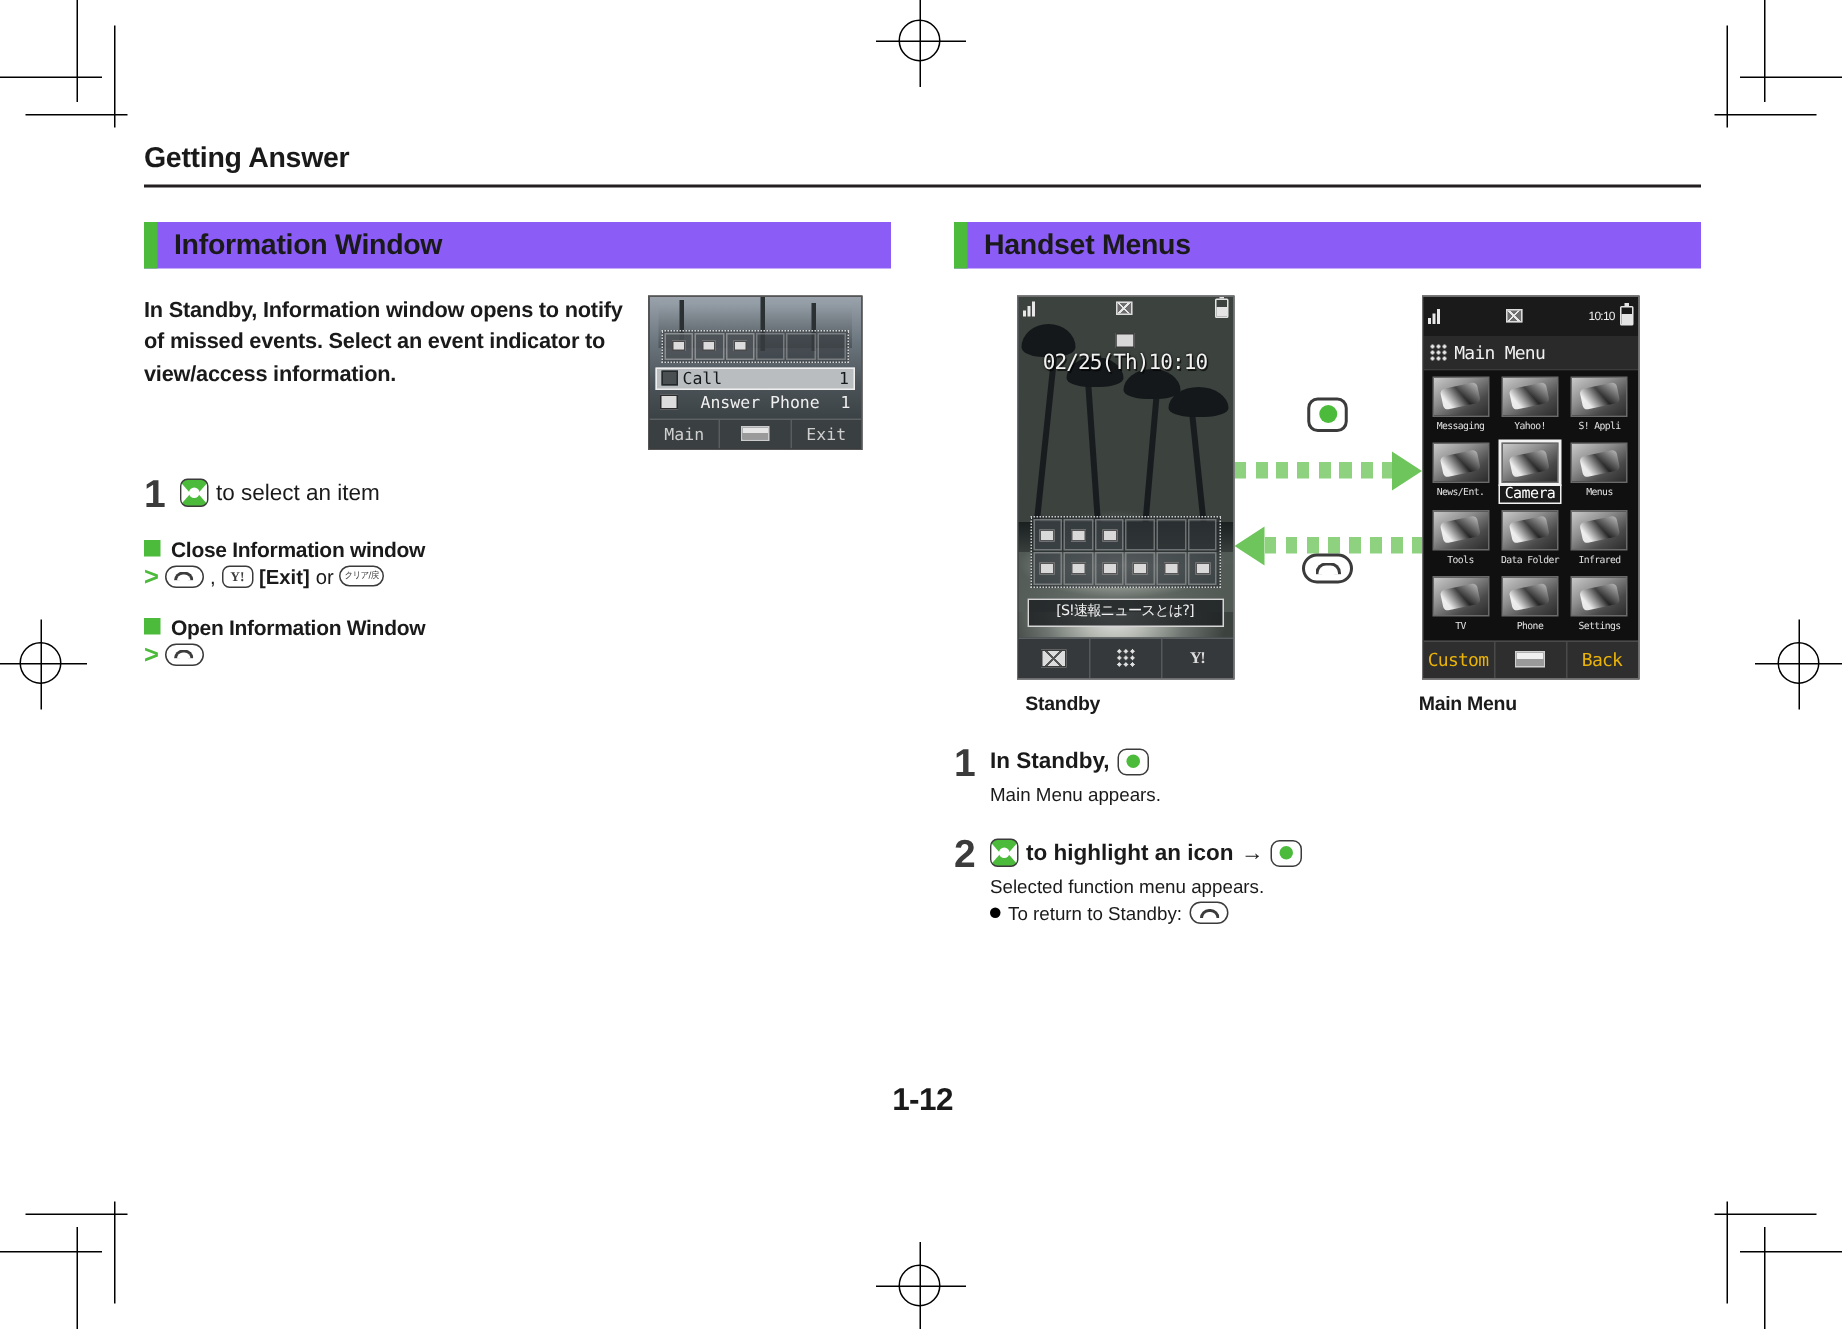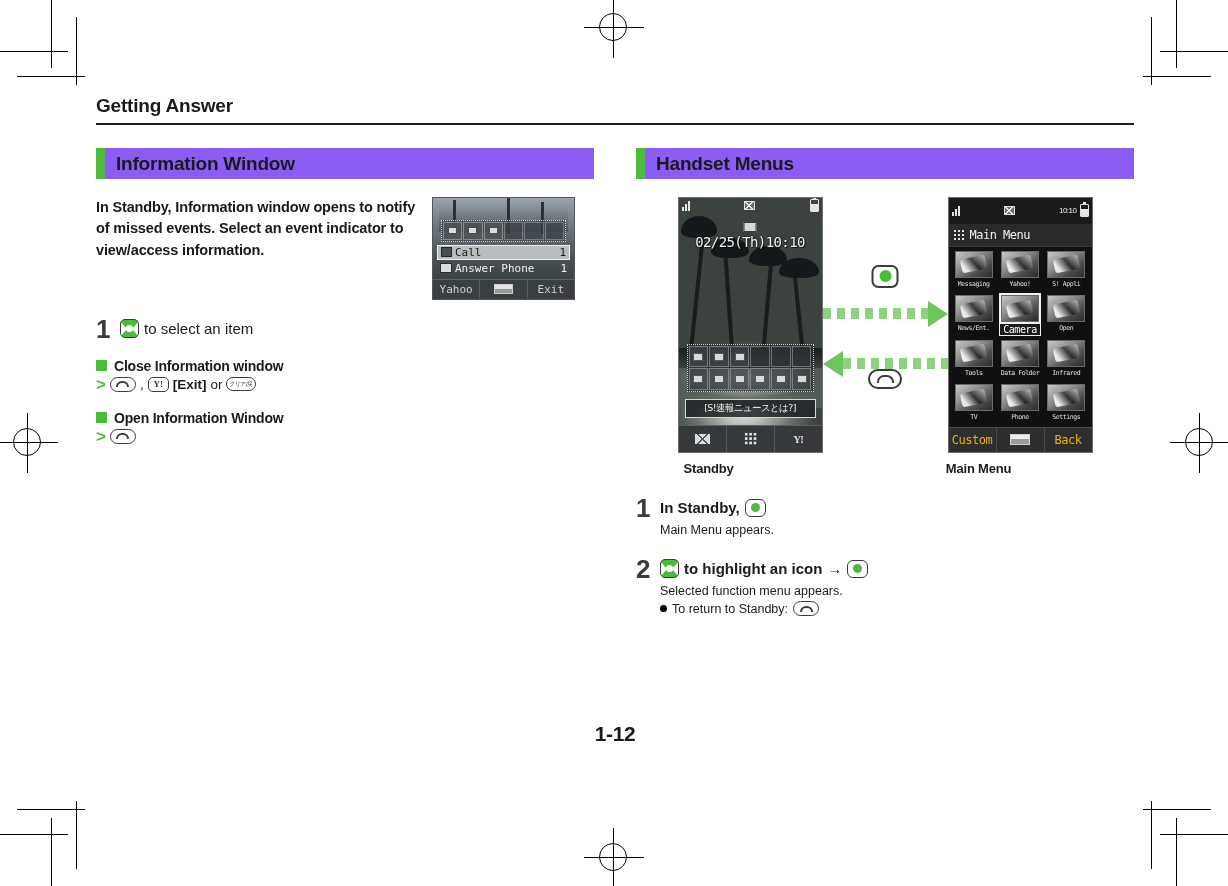--- a/index.html
+++ b/index.html
@@ -707,29 +707,29 @@
           </div>
 
           <div style="position:absolute;left:4px;right:4px;top:47px;height:15px;background:#b9bdbf;border:1px solid #efefef;display:flex;align-items:center;justify-content:space-between;padding:0 3px;box-sizing:border-box;font-family:'DejaVu Sans Mono',monospace;font-size:11px;color:#15191b;">
             <span style="display:flex;align-items:center;gap:3px;">
               <span style="width:9px;height:8px;background:#4a4f52;border:1px solid #23282a;display:inline-block;"></span>
               <span>Call</span>
             </span>
             <span>1</span>
           </div>
           <div style="position:absolute;left:4px;right:4px;top:63px;height:15px;display:flex;align-items:center;justify-content:space-between;padding:0 3px;box-sizing:border-box;font-family:'DejaVu Sans Mono',monospace;font-size:11px;color:#f0f0f0;">
-            <span style="display:flex;align-items:center;gap:3px;">
+            <span style="display:flex;align-items:center;gap:15px;">
               <span style="width:10px;height:8px;background:#dcdcdc;border:1px solid #2b2b2b;display:inline-block;"></span>
               <span>Answer Phone</span>
             </span>
             <span>1</span>
           </div>
 
           <div style="position:absolute;left:0;right:0;bottom:0;height:19px;background:#3a3f41;display:flex;border-top:1px solid #5c6163;">
-            <div style="flex:1;display:flex;align-items:center;justify-content:center;color:#cfcfcf;font-size:11px;font-family:'DejaVu Sans Mono',monospace;border-right:1px solid #585d5f;">Yahoo</div>
+            <div style="flex:1;display:flex;align-items:center;justify-content:center;color:#cfcfcf;font-size:11px;font-family:'DejaVu Sans Mono',monospace;border-right:1px solid #585d5f;">Main</div>
             <div style="flex:1;display:flex;align-items:center;justify-content:center;border-right:1px solid #585d5f;">
                 <span style="width:17px;height:8px;background:linear-gradient(180deg,#e6e6e6 0 48%,#9a9a9a 49% 100%);border:1px solid #cccccc;"></span>
               </div>
             <div style="flex:1;display:flex;align-items:center;justify-content:center;color:#cfcfcf;font-size:11px;font-family:'DejaVu Sans Mono',monospace;">Exit</div>
           </div>
         </div>
       </div>
 
       <div class="step">
         <div class="num">1</div>
@@ -910,21 +910,21 @@
             <div class="menu-cell">
               <span class="thumb"></span>
               <span class="clabel">News/Ent.</span>
             </div>
             <div class="menu-cell sel">
               <span class="thumb"></span>
               <span class="clabel">Camera</span>
             </div>
             <div class="menu-cell">
               <span class="thumb"></span>
-              <span class="clabel">Open</span>
+              <span class="clabel">Menus</span>
             </div>
             <div class="menu-cell">
               <span class="thumb"></span>
               <span class="clabel">Tools</span>
             </div>
             <div class="menu-cell">
               <span class="thumb"></span>
               <span class="clabel">Data Folder</span>
             </div>
             <div class="menu-cell">

